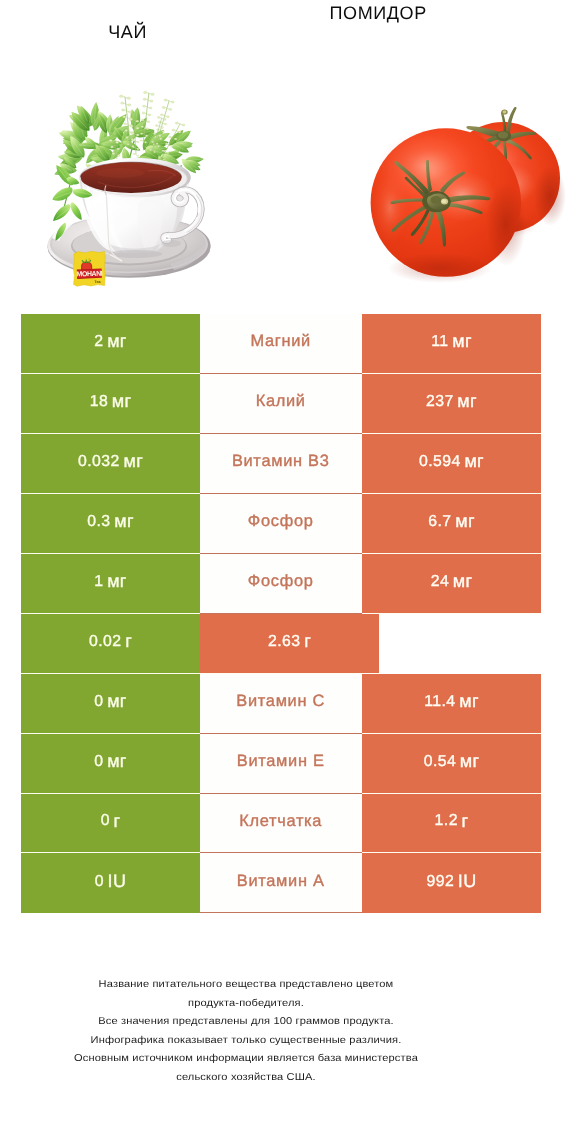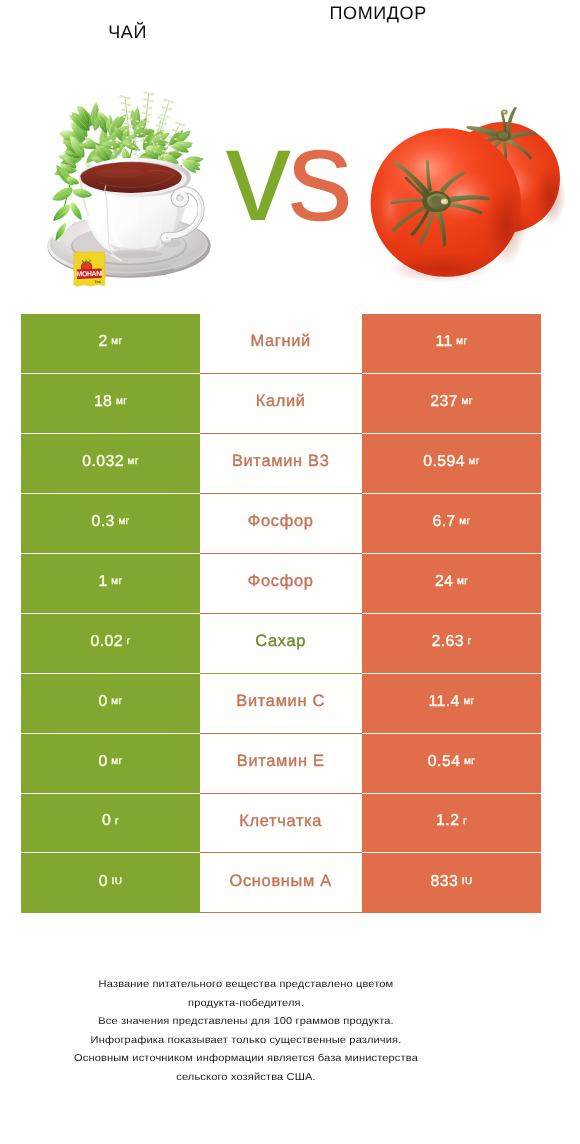--- a/index.html
+++ b/index.html
@@ -36,21 +36,21 @@
   .cell{display:flex;align-items:center;justify-content:center;box-sizing:border-box;
         position:relative;padding-bottom:3px;}
   .cell-left{width:178.3px;background:#81a731;color:#fbfde8;
              border-bottom:1.6px solid #fcfdee;}
   .cell-mid{width:162px;background:#fefefd;border-bottom:1.1px solid #c4745a;}
   .cell-right{width:179.7px;background:#e06e4a;color:#fffdf4;
               border-bottom:1.6px solid #fffcf0;}
   .row:last-child .cell-left,.row:last-child .cell-right{border-bottom:none;}
   .val{font-size:15.8px;font-weight:400;letter-spacing:0.45px;white-space:nowrap;
        -webkit-text-stroke:0.38px currentColor;}
-  .unit{font-size:10px;font-weight:400;margin-left:3.6px;letter-spacing:0.35px;
+  .unit{font-size:18px;font-weight:400;margin-left:3.6px;letter-spacing:0.35px;
         -webkit-text-stroke:0.38px currentColor;}
   .nut{font-size:16.4px;font-weight:400;color:#c4755a;letter-spacing:0.7px;white-space:nowrap;
        -webkit-text-stroke:0.38px #c4755a;}
   .row.green-win .nut{color:#6d8c2e;-webkit-text-stroke-color:#6d8c2e;}
   .row.green-win .cell-mid{border-bottom-color:#8ba545;}
 
   
   #note{position:absolute;left:0;top:976px;width:492px;text-align:center;
         font-size:10px;line-height:18.6px;color:#1c1c1c;letter-spacing:0.12px;}
   #note div{transform:scaleX(1.108);transform-origin:center;}
@@ -641,23 +641,20 @@
           <path d="M58 184.8 L59.4 183"></path>
         </g>
 
         <path d="M46.8 191.4 L71.6 190.4 L71.9 199.8 L47.2 200.9 Z" fill="#b51a1b"></path>
         <path d="M47.6 192.2 L70.9 191.2 L71.2 199 L48 200.1 Z" fill="#d12326"></path>
         <text x="59.4" y="198" font-family="'Liberation Sans',sans-serif" font-size="7" font-weight="700" fill="#fcf7ec" text-anchor="middle" letter-spacing="-0.45" transform="rotate(-1.2 59.4 198)">MOHANI</text>
         <text x="67.5" y="205.2" font-family="'Liberation Sans',sans-serif" font-size="3.8" font-weight="700" fill="#5c4d0e" text-anchor="middle">Tea</text>
       </g>
     </svg>
   </div>
-  <div id="vs-wrap">
-    <span class="vs vs-v">v</span><span class="vs vs-s">s</span>
-  </div>
   <div class="hero" id="hero-tomato">
     <svg viewBox="0 0 210 195" width="210" height="195" xmlns="http://www.w3.org/2000/svg">
       <defs>
         <radialGradient id="tomBack" cx="0.42" cy="0.44" r="0.82">
           <stop offset="0" stop-color="#fc7a55"></stop>
             <stop offset="0.2" stop-color="#f85332"></stop>
           <stop offset="0.5" stop-color="#ec4019"></stop>
             <stop offset="0.8" stop-color="#dd3410"></stop>
           <stop offset="1" stop-color="#bd2909"></stop>
         </radialGradient>
@@ -845,23 +842,20 @@
         <div class="cell cell-right">
           <span class="val">24</span>
           <span class="val unit">мг</span>
         </div>
       </div>
       <div class="row green-win">
         <div class="cell cell-left">
           <span class="val">0.02</span>
           <span class="val unit">г</span>
         </div>
-        <div class="cell cell-mid">
-          <span class="nut">Сахар</span>
-        </div>
         <div class="cell cell-right">
           <span class="val">2.63</span>
           <span class="val unit">г</span>
         </div>
       </div>
       <div class="row">
         <div class="cell cell-left">
           <span class="val">0</span>
           <span class="val unit">мг</span>
         </div>
@@ -898,24 +892,24 @@
           <span class="val">1.2</span>
           <span class="val unit">г</span>
         </div>
       </div>
       <div class="row">
         <div class="cell cell-left">
           <span class="val">0</span>
           <span class="val unit">IU</span>
         </div>
         <div class="cell cell-mid">
-          <span class="nut">Основным A</span>
+          <span class="nut">Витамин A</span>
         </div>
         <div class="cell cell-right">
-          <span class="val">833</span>
+          <span class="val">992</span>
           <span class="val unit">IU</span>
         </div>
       </div>
     </div>
 
   <div id="note">
       <div>Название питательного вещества представлено цветом</div>
       <div>продукта-победителя.</div>
       <div>Все значения представлены для 100 граммов продукта.</div>
       <div>Инфографика показывает только существенные различия.</div>

